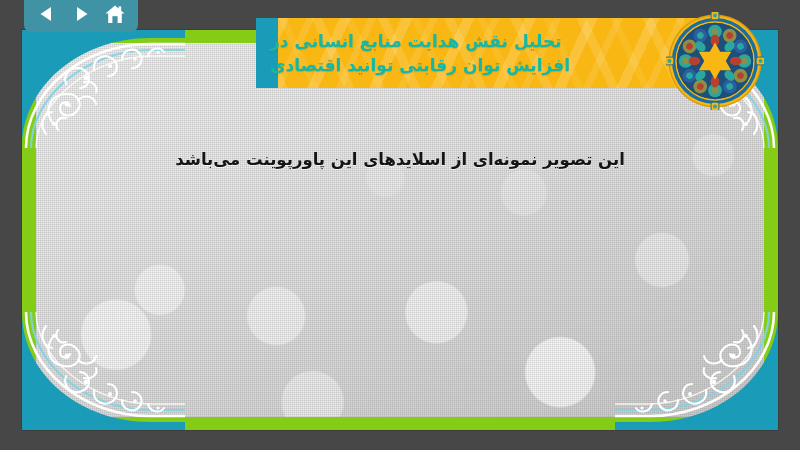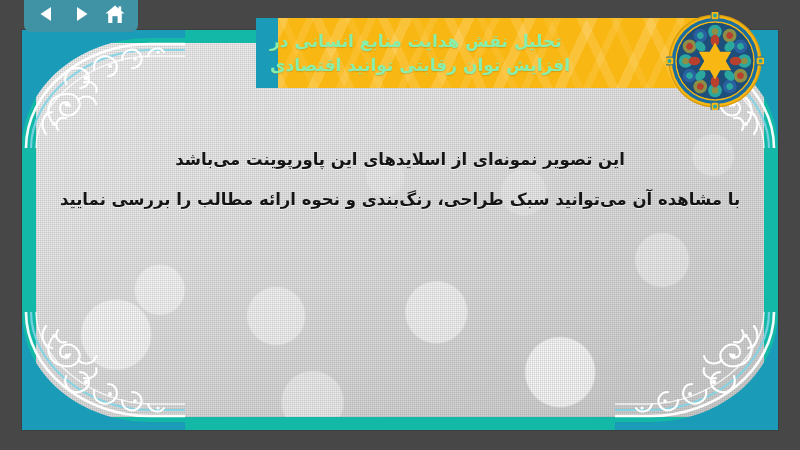--- a/index.html
+++ b/index.html
@@ -48,21 +48,21 @@
   }
   .navbtn svg { display: block; }
 
   
   #slide {
     position: absolute;
     left: 22px;
     top: 30px;
     width: 756px;
     height: 400px;
-    background: #14b8a6;
+    background: #84cc16;
     overflow: hidden;
     box-shadow: 0 0 0 1px rgba(0,0,0,0.12);
   }
 
   
   #slide-inner {
     position: absolute;
     left: 14px;
     top: 13px;
     right: 14px;
@@ -142,21 +142,21 @@
     display: flex;
     flex-direction: column;
     align-items: flex-end;
     justify-content: center;
     direction: rtl;
     padding: 0 82px 0 14px;
     box-sizing: border-box;
     text-align: right;
   }
   .banner-line {
-    color: #86efac;
+    color: #14b8a6;
     font-size: 17px;
     line-height: 1.42;
     font-weight: bold;
     font-family: "DejaVu Sans", sans-serif;
     white-space: nowrap;
     text-shadow: 0 1px 1px rgba(150,90,0,0.28);
   }
 
   
   #mandala {
@@ -335,21 +335,20 @@
           <circle cx="88" cy="36" r="2.0"></circle>
           <circle cx="113" cy="29" r="1.8"></circle>
           <circle cx="32" cy="94" r="2.0"></circle>
           <circle cx="136" cy="22" r="1.6"></circle>
         </g>
       </svg>
     </div>
 
     <div id="body-text">
       <div class="body-line">این تصویر نمونه‌ای از اسلایدهای این پاورپوینت می‌باشد</div>
-      <div class="body-line">با مشاهده آن می‌توانید سبک طراحی، رنگ‌بندی و نحوه ارائه مطالب را بررسی نمایید</div>
     </div>
 
   </div>
 
   <div id="banner">
     <div id="banner-teal"></div>
     <div id="banner-gold">
       <div id="banner-pattern"></div>
     </div>
     <div id="banner-text">

